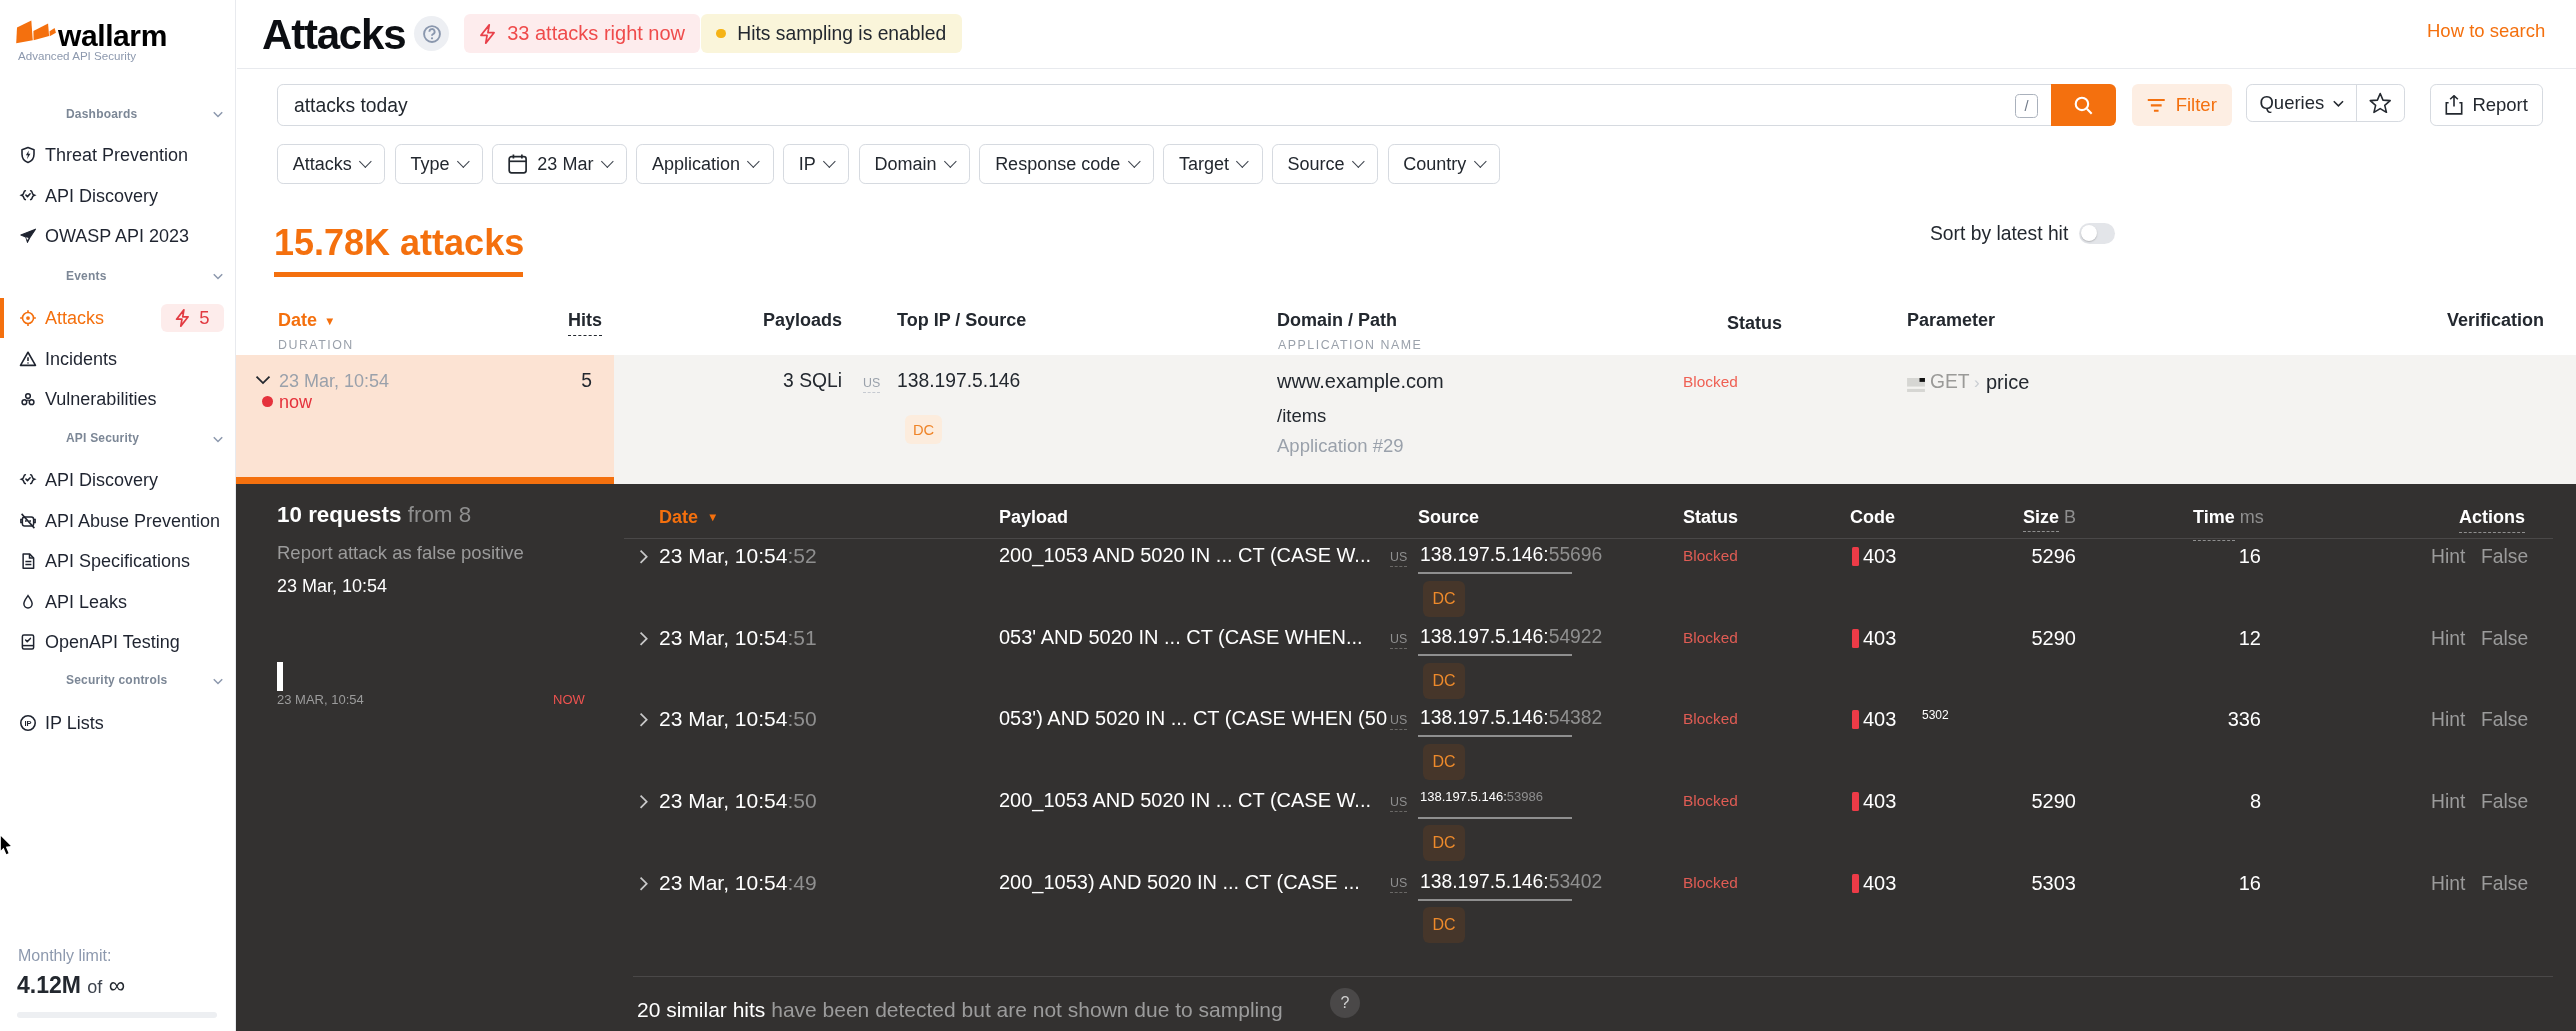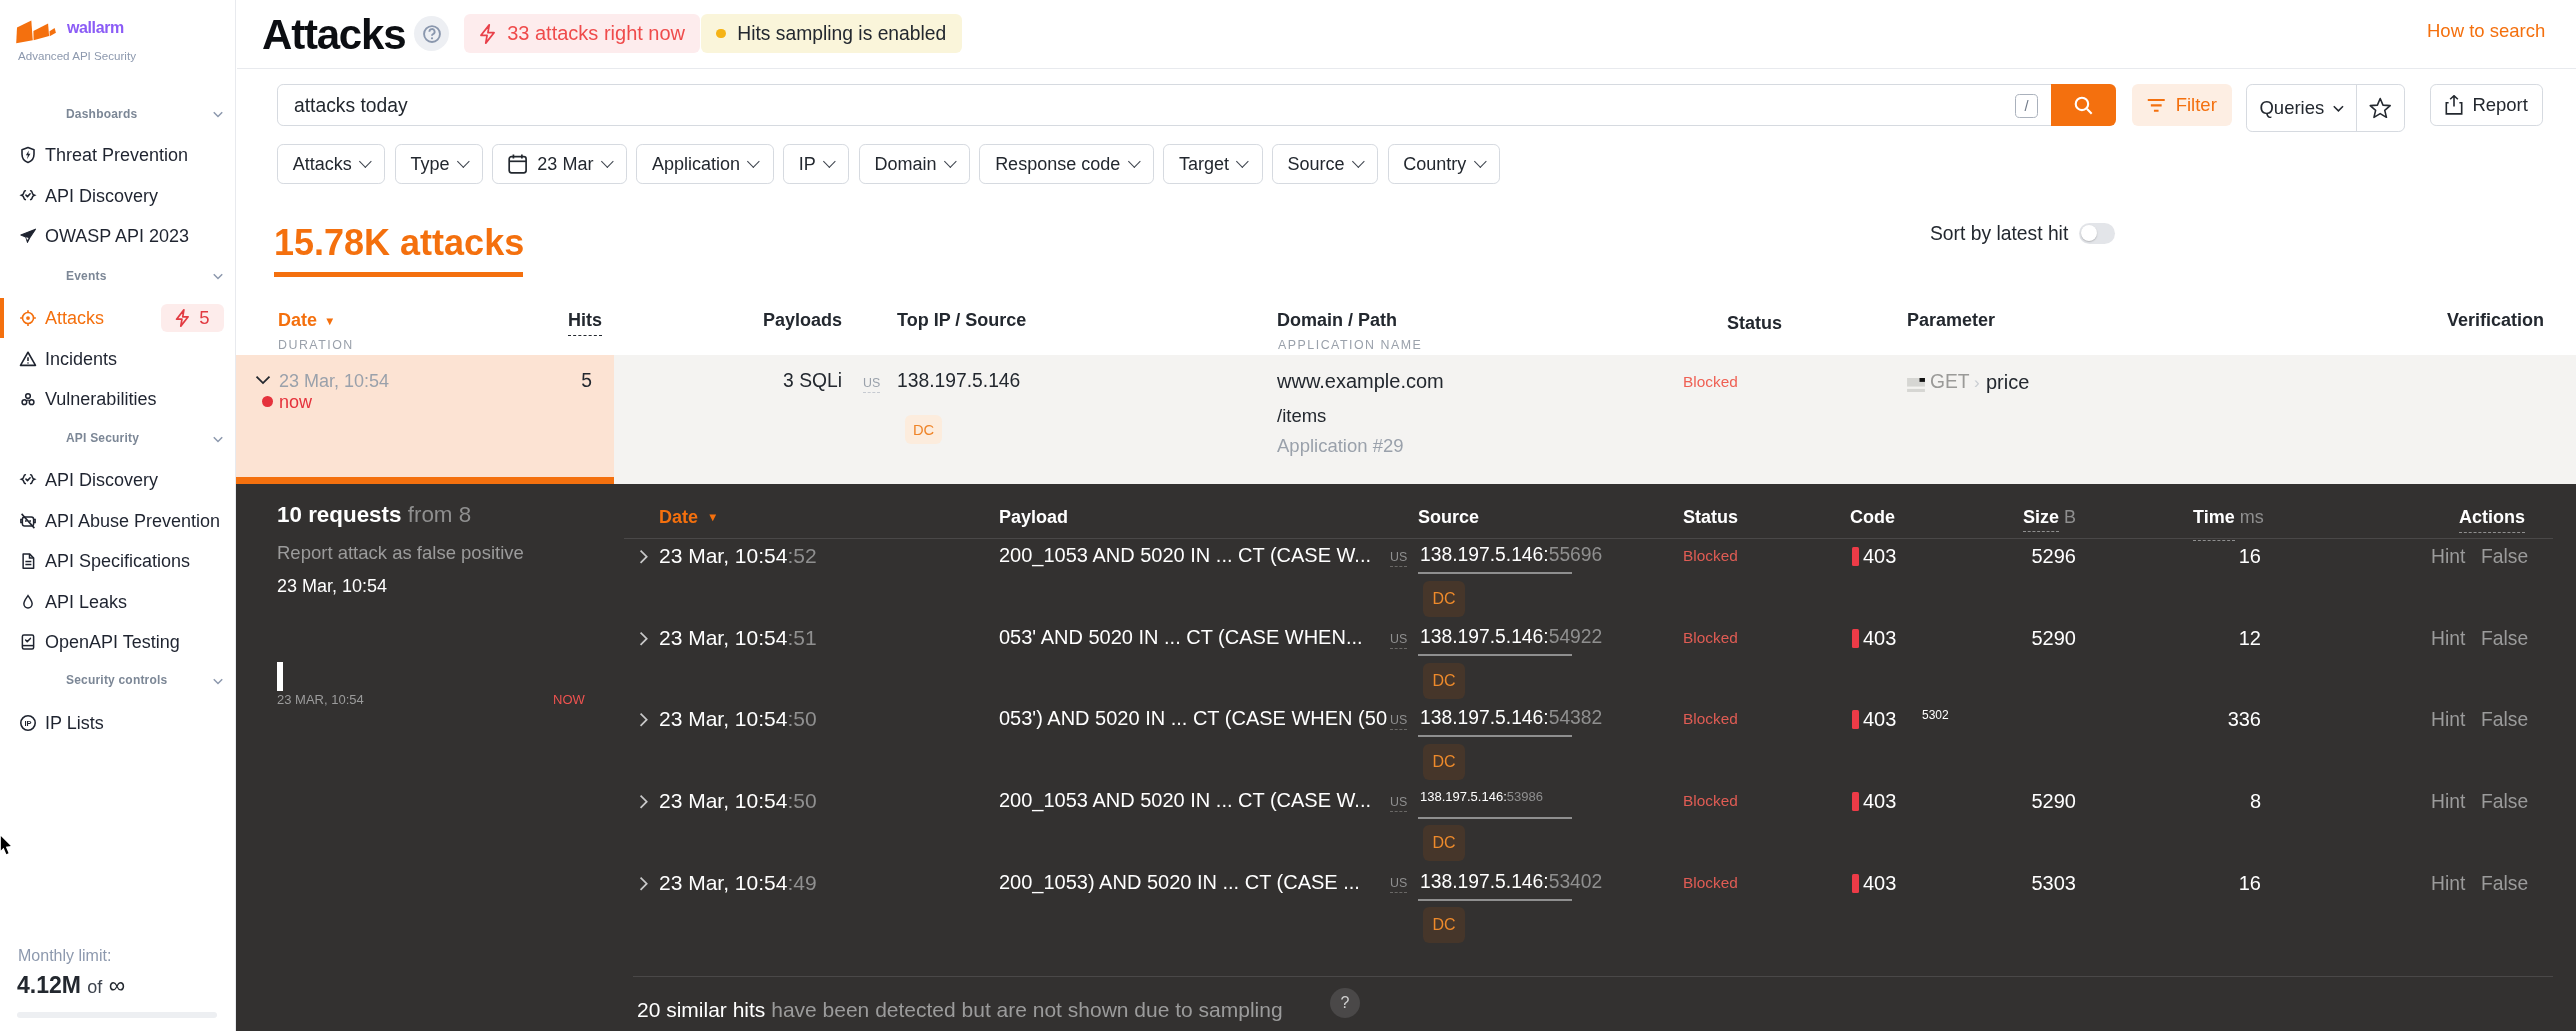--- a/index.html
+++ b/index.html
@@ -24,21 +24,21 @@
 </style>
 </head>
 <body>
 
 <div id="sidebar">
   <svg class="abs" style="left:16px;top:20px;" width="40" height="25" viewBox="0 0 52 32">
     <path d="M1.3 9.4 L19.9 0.5 L21.8 26.2 L0.3 30.1 Z" fill="#f4700e"></path>
     <path d="M22.6 14.0 L41.7 4.3 L43.0 20.5 L22.9 26.2 Z" fill="#f4700e"></path>
     <path d="M43.6 14.4 L50.2 10.3 L51.9 16.2 L43.8 20.9 Z" fill="#f4700e"></path>
   </svg>
-  <div class="abs bold" style="left:67px;top:18.5px;font-size:16px;letter-spacing:-0.4px;color:#8b5cf6;">wallarm</div>
+  <div class="abs bold" style="left:58px;top:18.5px;font-size:30px;letter-spacing:-0.4px;color:#000000;">wallarm</div>
   <div class="abs" style="left:18px;top:49px;font-size:11.6px;color:#8d99ae;">Advanced API Security</div>
 
   <div class="sechead" style="top:107px;">Dashboards</div>
   <svg class="secchev" style="top:111px;" width="10" height="7" viewBox="0 0 13 9">
       <polyline points="1,1.5 6.5,7 12,1.5" fill="none" stroke="#8d99ae" stroke-width="2"></polyline>
     </svg>
 
   <div class="navitem" style="top:135px;">
     <svg class="ic" viewBox="0 0 24 24">
         <path d="M12 2 L20 5 V11 C20 16.5 16.5 20.5 12 22 C7.5 20.5 4 16.5 4 11 V5 Z" fill="none" stroke="#1f2430" stroke-width="2.1" stroke-linejoin="round"></path>
@@ -195,21 +195,21 @@
       <circle cx="11.5" cy="11.5" r="8" fill="none" stroke="#fff" stroke-width="2.7"></circle>
       <path d="M17.8 17.8 L24 24" stroke="#fff" stroke-width="2.7"></path>
     </svg>
 </div>
 <div class="abs pill" style="left:2132px;top:84px;width:100px;height:42px;background:#fdeee3;justify-content:center;">
   <svg width="18.5" height="14.7" viewBox="0 0 24 19">
       <path d="M1 2.5 H23 M5 9.5 H19 M9 16.5 H15" stroke="#f4700e" stroke-width="2.7"></path>
     </svg>
   <span style="font-size:18.5px;color:#f4700e;margin-left:10px;">Filter</span>
 </div>
-<div class="abs" style="left:2246px;top:84px;width:159px;height:48px;border:0.8px solid #d6dae0;border-radius:6.2px;display:flex;">
+<div class="abs" style="left:2246px;top:84px;width:159px;height:38px;border:0.8px solid #d6dae0;border-radius:6.2px;display:flex;">
   <div style="width:110px;display:flex;align-items:center;justify-content:center;border-right:0.8px solid #d6dae0;">
     <span style="font-size:18.5px;color:#23282f;">Queries</span>
     <svg style="margin-left:8.5px;" width="10.8" height="7" viewBox="0 0 14 9">
         <polyline points="1,1.5 7,7.5 13,1.5" fill="none" stroke="#23282f" stroke-width="2"></polyline>
       </svg>
   </div>
   <div style="flex:1;display:flex;align-items:center;justify-content:center;">
     <svg width="22.4" height="21.6" viewBox="0 0 24 23">
         <path d="M12 1.5 L15 8.6 L22.7 9.2 L16.9 14.2 L18.7 21.7 L12 17.7 L5.3 21.7 L7.1 14.2 L1.3 9.2 L9 8.6 Z" fill="none" stroke="#23282f" stroke-width="1.7" stroke-linejoin="round"></path>
       </svg>

